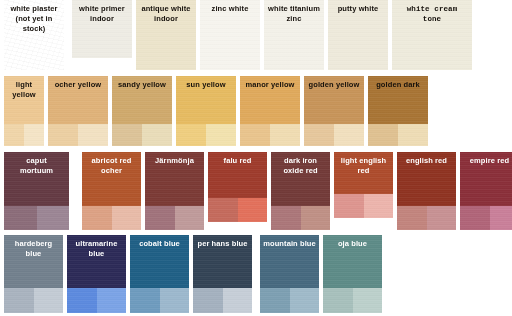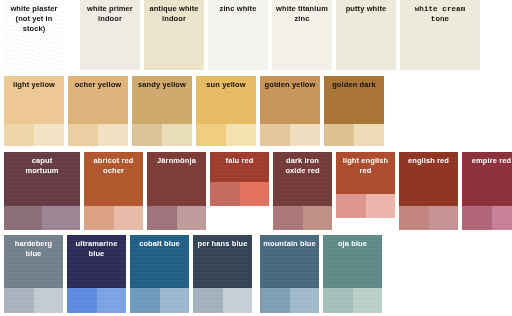--- a/index.html
+++ b/index.html
@@ -87,28 +87,28 @@
     background-image:
       repeating-linear-gradient(12deg, rgba(0,0,0,0.045) 0px, rgba(0,0,0,0.045) 1px, rgba(255,255,255,0) 1px, rgba(255,255,255,0) 4px),
       repeating-linear-gradient(-70deg, rgba(0,0,0,0.035) 0px, rgba(0,0,0,0.035) 1px, rgba(255,255,255,0) 1px, rgba(255,255,255,0) 5px);
   }
 </style>
 </head>
 <body>
 
 <div id="palette">
     <div class="swatch-row" style="position: absolute; left: 0px; top: 0px; width: 512px; height: 70px;">
-      <div class="swatch" style="width: 60px; height: 70px; margin-right: 16px; background: rgb(255, 255, 255);">
+      <div class="swatch" style="width: 60px; height: 70px; margin-right: 8px; background: rgb(255, 255, 255);">
         <div class="texture plaster"></div>
         <div class="swatch-label dark-text">
           <div>white plaster</div>
           <div>(not yet in stock)</div>
         </div>
       </div>
-      <div class="swatch" style="width: 60px; height: 70px; margin-right: 4px;">
+      <div class="swatch" style="width: 60px; height: 58px; margin-right: 4px;">
         <div class="swatch-main" style="background: rgb(238, 236, 228);"></div>
         <div class="texture"></div>
         <div class="swatch-label dark-text">
           <div>white primer</div>
           <div>indoor</div>
         </div>
       </div>
       <div class="swatch" style="width: 60px; height: 70px; margin-right: 4px;">
         <div class="swatch-main" style="background: rgb(236, 228, 203);"></div>
         <div class="texture"></div>
@@ -142,21 +142,21 @@
       <div class="swatch" style="width: 80px; height: 70px; margin-right: 12px; font-family: Liberation Mono, monospace;">
         <div class="swatch-main" style="background: rgb(238, 235, 220);"></div>
         <div class="texture"></div>
         <div class="swatch-label dark-text">
           <div>white cream</div>
           <div>tone</div>
         </div>
       </div>
     </div>
     <div class="swatch-row" style="position: absolute; left: 0px; top: 76px; width: 512px; height: 70px;">
-      <div class="swatch" style="width: 60px; height: 70px; margin-right: 4px;">
+      <div class="swatch" style="width: 40px; height: 70px; margin-right: 4px;">
         <div class="swatch-main" style="background: rgb(237, 200, 147);"></div>
         <div class="texture"></div>
         <div class="tints" style="height: 22px;">
           <div class="tint" style="background: rgb(240, 213, 169);"></div>
           <div class="tint" style="background: rgb(244, 228, 198);"></div>
         </div>
         <div class="swatch-label dark-text">
           <div>light yellow</div>
         </div>
       </div>
@@ -187,20 +187,31 @@
         <div class="texture"></div>
         <div class="tints" style="height: 22px;">
           <div class="tint" style="background: rgb(239, 206, 127);"></div>
           <div class="tint" style="background: rgb(242, 226, 174);"></div>
         </div>
         <div class="swatch-label dark-text">
           <div>sun yellow</div>
         </div>
       </div>
       <div class="swatch" style="width: 60px; height: 70px; margin-right: 4px;">
+        <div class="swatch-main" style="background: rgb(223, 169, 92);"></div>
+        <div class="texture"></div>
+        <div class="tints" style="height: 22px;">
+          <div class="tint" style="background: rgb(233, 196, 141);"></div>
+          <div class="tint" style="background: rgb(240, 220, 178);"></div>
+        </div>
+        <div class="swatch-label dark-text">
+          <div>manor yellow</div>
+        </div>
+      </div>
+      <div class="swatch" style="width: 60px; height: 70px; margin-right: 4px;">
         <div class="swatch-main" style="background: rgb(199, 148, 89);"></div>
         <div class="texture"></div>
         <div class="tints" style="height: 22px;">
           <div class="tint" style="background: rgb(230, 199, 156);"></div>
           <div class="tint" style="background: rgb(241, 223, 190);"></div>
         </div>
         <div class="swatch-label dark-text">
           <div>golden yellow</div>
         </div>
       </div>
@@ -210,21 +221,21 @@
         <div class="tints" style="height: 22px;">
           <div class="tint" style="background: rgb(223, 193, 145);"></div>
           <div class="tint" style="background: rgb(238, 220, 181);"></div>
         </div>
         <div class="swatch-label dark-text">
           <div>golden dark</div>
         </div>
       </div>
     </div>
     <div class="swatch-row" style="position: absolute; left: 0px; top: 152px; width: 512px; height: 78px;">
-      <div class="swatch" style="width: 76px; height: 78px; margin-right: 4px;">
+      <div class="swatch" style="width: 65px; height: 78px; margin-right: 13px;">
         <div class="swatch-main" style="background: rgb(100, 58, 67);"></div>
         <div class="texture"></div>
         <div class="tints" style="height: 24px;">
           <div class="tint" style="background: rgb(139, 108, 121);"></div>
           <div class="tint" style="background: rgb(155, 133, 148);"></div>
         </div>
         <div class="swatch-label light-text">
           <div>caput</div>
           <div>mortuum</div>
         </div>
@@ -245,21 +256,21 @@
         <div class="swatch-main" style="background: rgb(123, 58, 53);"></div>
         <div class="texture"></div>
         <div class="tints" style="height: 24px;">
           <div class="tint" style="background: rgb(160, 114, 123);"></div>
           <div class="tint" style="background: rgb(191, 154, 154);"></div>
         </div>
         <div class="swatch-label light-text">
           <div>Järnmönja</div>
         </div>
       </div>
-      <div class="swatch" style="width: 59px; height: 54px; margin-right: 4px;">
+      <div class="swatch" style="width: 59px; height: 70px; margin-right: 4px;">
         <div class="swatch-main" style="background: rgb(158, 59, 44);"></div>
         <div class="texture"></div>
         <div class="tints" style="height: 24px;">
           <div class="tint" style="background: rgb(196, 106, 92);"></div>
           <div class="tint" style="background: rgb(226, 112, 91);"></div>
         </div>
         <div class="swatch-label light-text">
           <div>falu red</div>
         </div>
       </div>

